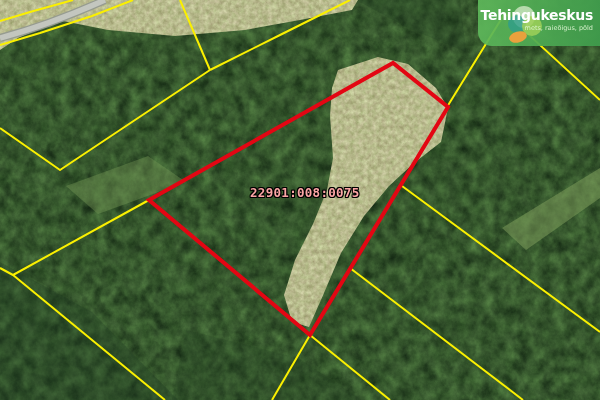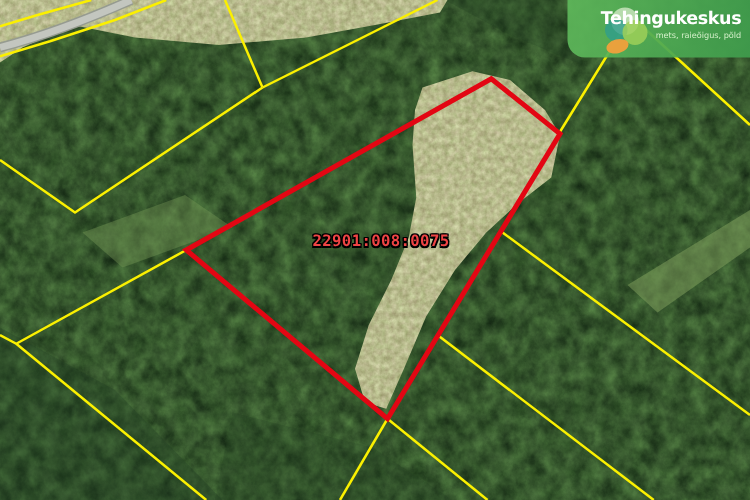--- a/index.html
+++ b/index.html
@@ -1,27 +1,27 @@
 <!DOCTYPE html>
 <html><head>
 <meta charset="utf-8">
 <style>
   html,body{margin:0;padding:0;background:#222;}
   .stage{position:relative;width:600px;height:400px;overflow:hidden;font-family:"DejaVu Sans",sans-serif;}
   .stage svg.basemap{position:absolute;inset:0;display:block;}
   .cad-label{
     position:absolute;left:250px;top:185px;width:104px;text-align:center;
     font-family:"DejaVu Sans Mono",monospace;font-weight:bold;font-size:12.5px;
-    letter-spacing:0.3px;color:#ef4444;
+    letter-spacing:0.3px;color:#fca5a5;
     text-shadow:-1px -1px 0 #000,1px -1px 0 #000,-1px 1px 0 #000,1px 1px 0 #000,
                 0 -1px 0 #000,0 1px 0 #000,-1px 0 0 #000,1px 0 0 #000;
     user-select:none;white-space:nowrap;
   }
   .logo{
-    position:absolute;top:0;right:0;width:146px;height:46px;
+    position:absolute;top:0;right:0;width:122px;height:46px;
     background:linear-gradient(100deg,rgba(95,185,91,0.92) 0%,rgba(63,156,76,0.94) 100%);
     border-bottom-left-radius:14px;
     display:flex;align-items:center;cursor:pointer;
   }
   .logo-mark{position:absolute;left:30px;top:2px;width:36px;height:42px;}
   .logo-text{position:absolute;right:7px;top:8px;text-align:right;}
   .logo-title{color:#fff;font-weight:800;font-size:14px;letter-spacing:-0.3px;line-height:15px;}
   .logo-tagline{color:rgba(226,248,214,0.9);font-size:6.5px;line-height:8px;margin-top:1px;}
 </style>
 </head>

